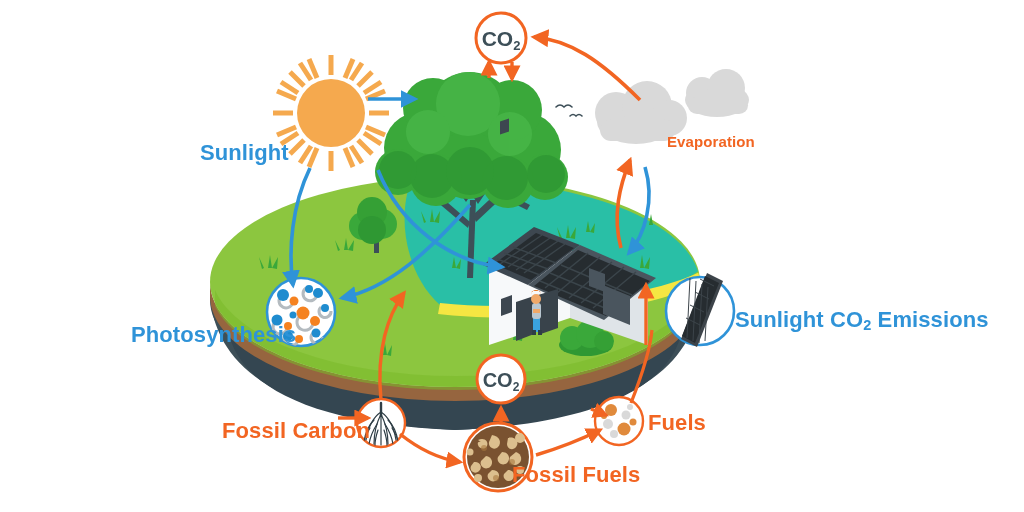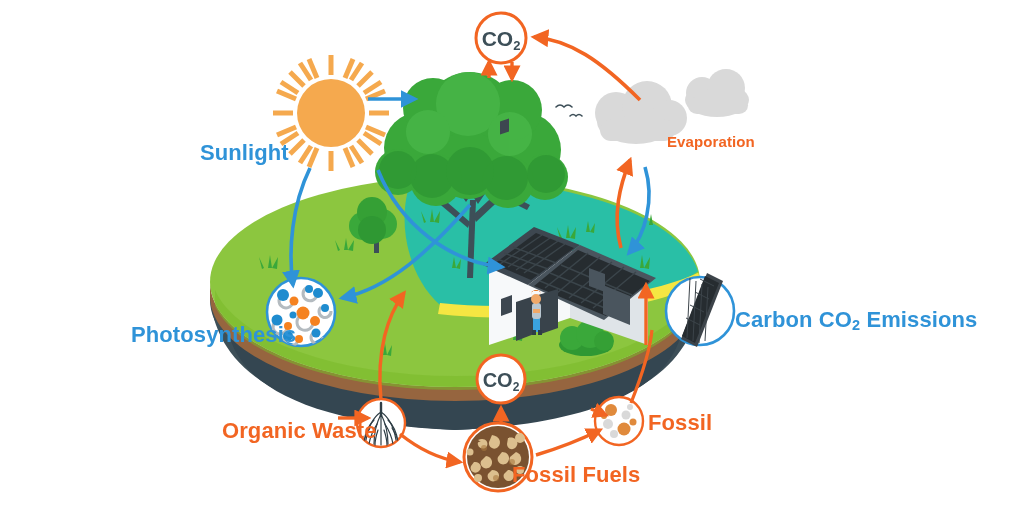--- a/index.html
+++ b/index.html
@@ -388,18 +388,18 @@
 
     <path d="M501,422 L501,408" stroke="#f26522" stroke-width="3.4" fill="none" marker-end="url(#ar-or)"></path>
 
     <path d="M631,403 C640,380 650,352 652,330" stroke="#f26522" stroke-width="3.2" fill="none"></path>
     <path d="M591,409 L606,415" stroke="#f26522" stroke-width="3.2" fill="none" marker-end="url(#ar-or)"></path>
   </svg>
 
   <div class="lbl" id="lbl-sunlight">Sunlight</div>
   <div class="lbl" id="lbl-photosynthesis">Photosynthesis</div>
   <div class="lbl" id="lbl-evaporation">Evaporation</div>
-  <div class="lbl" id="lbl-reduced"><span>Carbon CO</span><sub>2</sub><span> Emissions</span></div>
-  <div class="lbl" id="lbl-organic">Organic Waste</div>
+  <div class="lbl" id="lbl-reduced"><span>Sunlight CO</span><sub>2</sub><span> Emissions</span></div>
+  <div class="lbl" id="lbl-organic">Fossil Carbon</div>
   <div class="lbl" id="lbl-fossil">Fossil Fuels</div>
-  <div class="lbl" id="lbl-waste">Fossil</div>
+  <div class="lbl" id="lbl-waste">Fuels</div>
 
 </div>
 
 </body></html>

